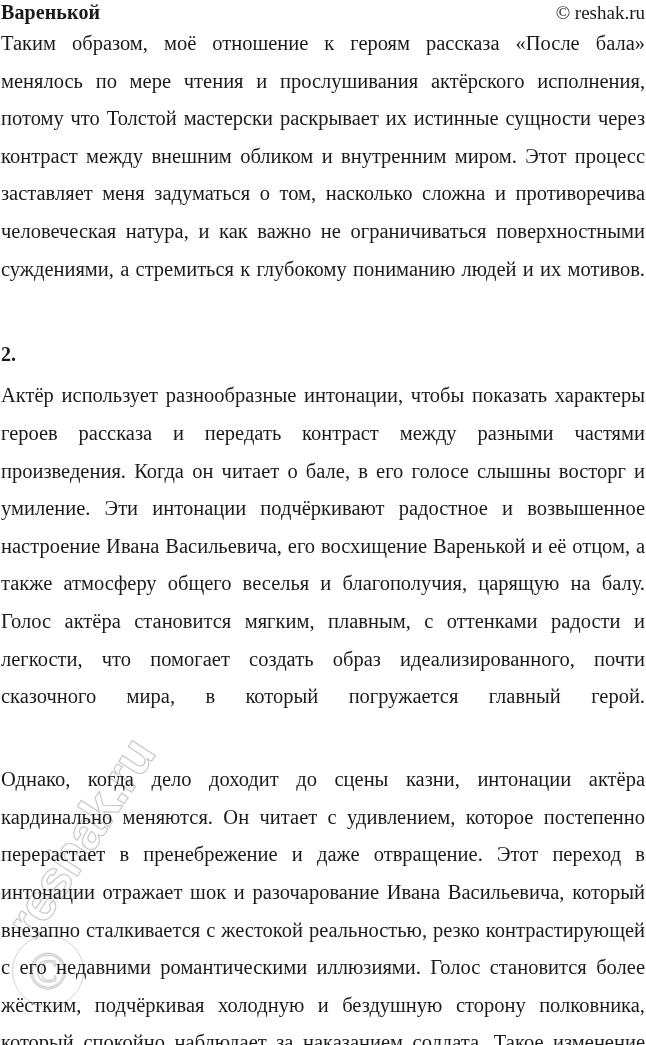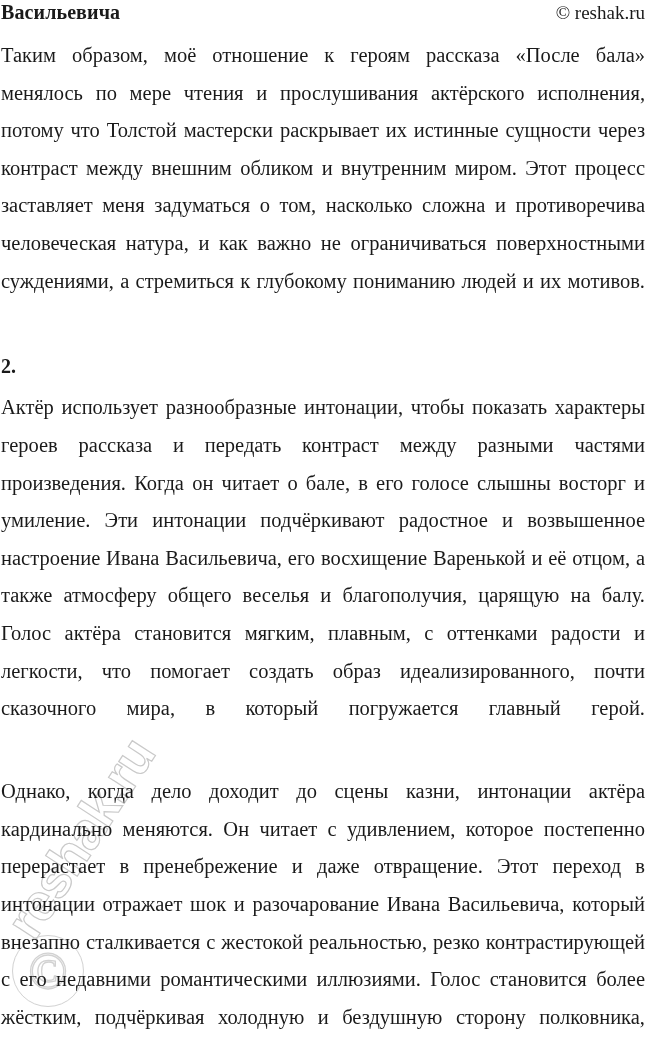--- a/index.html
+++ b/index.html
@@ -102,21 +102,21 @@
   }
 
   .para {
     text-align: justify;
     text-justify: inter-word;
     font-size: 20.5px;
     line-height: 37.6px;
     margin: 0;
     hyphens: none;
   }
-  .para.first { margin-top: 12px; }
+  .para.first { margin-top: 0; }
   .para.gap   { margin-top: 8px; }
 
   .num-heading {
     font-size: 20px;
     font-weight: 700;
     line-height: 37.6px;
     margin: 10px 0 4px 0;
   }
 
   
@@ -134,21 +134,21 @@
   <div class="watermark">
     <div class="watermark-text">reshak.ru</div>
     <div class="watermark-copy">
       <span>©</span>
     </div>
   </div>
 
   <div class="content">
 
     <div class="header-row">
-      <div class="section-title">Васильевича</div>
+      <div class="section-title">Варенькой</div>
       <div class="site-credit">© reshak.ru</div>
     </div>
 
     <p class="para first">Таким образом, моё отношение к героям рассказа «После бала» менялось по мере чтения и прослушивания актёрского исполнения, потому что Толстой мастерски раскрывает их истинные сущности через контраст между внешним обликом и внутренним миром. Этот процесс заставляет меня задуматься о том, насколько сложна и противоречива человеческая натура, и как важно не ограничиваться поверхностными суждениями, а стремиться к глубокому пониманию людей и их мотивов.</p>
 
     <div class="num-heading">2.</div>
 
     <p class="para">Актёр использует разнообразные интонации, чтобы показать характеры героев рассказа и передать контраст между разными частями произведения. Когда он читает о бале, в его голосе слышны восторг и умиление. Эти интонации подчёркивают радостное и возвышенное настроение Ивана Васильевича, его восхищение Варенькой и её отцом, а также атмосферу общего веселья и благополучия, царящую на балу. Голос актёра становится мягким, плавным, с оттенками радости и легкости, что помогает создать образ идеализированного, почти сказочного мира, в который погружается главный герой.</p>
 
     <p class="para gap">Однако, когда дело доходит до сцены казни, интонации актёра кардинально меняются. Он читает с удивлением, которое постепенно перерастает в пренебрежение и даже отвращение. Этот переход в интонации отражает шок и разочарование Ивана Васильевича, который внезапно сталкивается с жестокой реальностью, резко контрастирующей с его недавними романтическими иллюзиями. Голос становится более жёстким, подчёркивая холодную и бездушную сторону полковника, который спокойно наблюдает за наказанием солдата. Такое изменение интонаций помогает слушателю ощутить тот</p>

